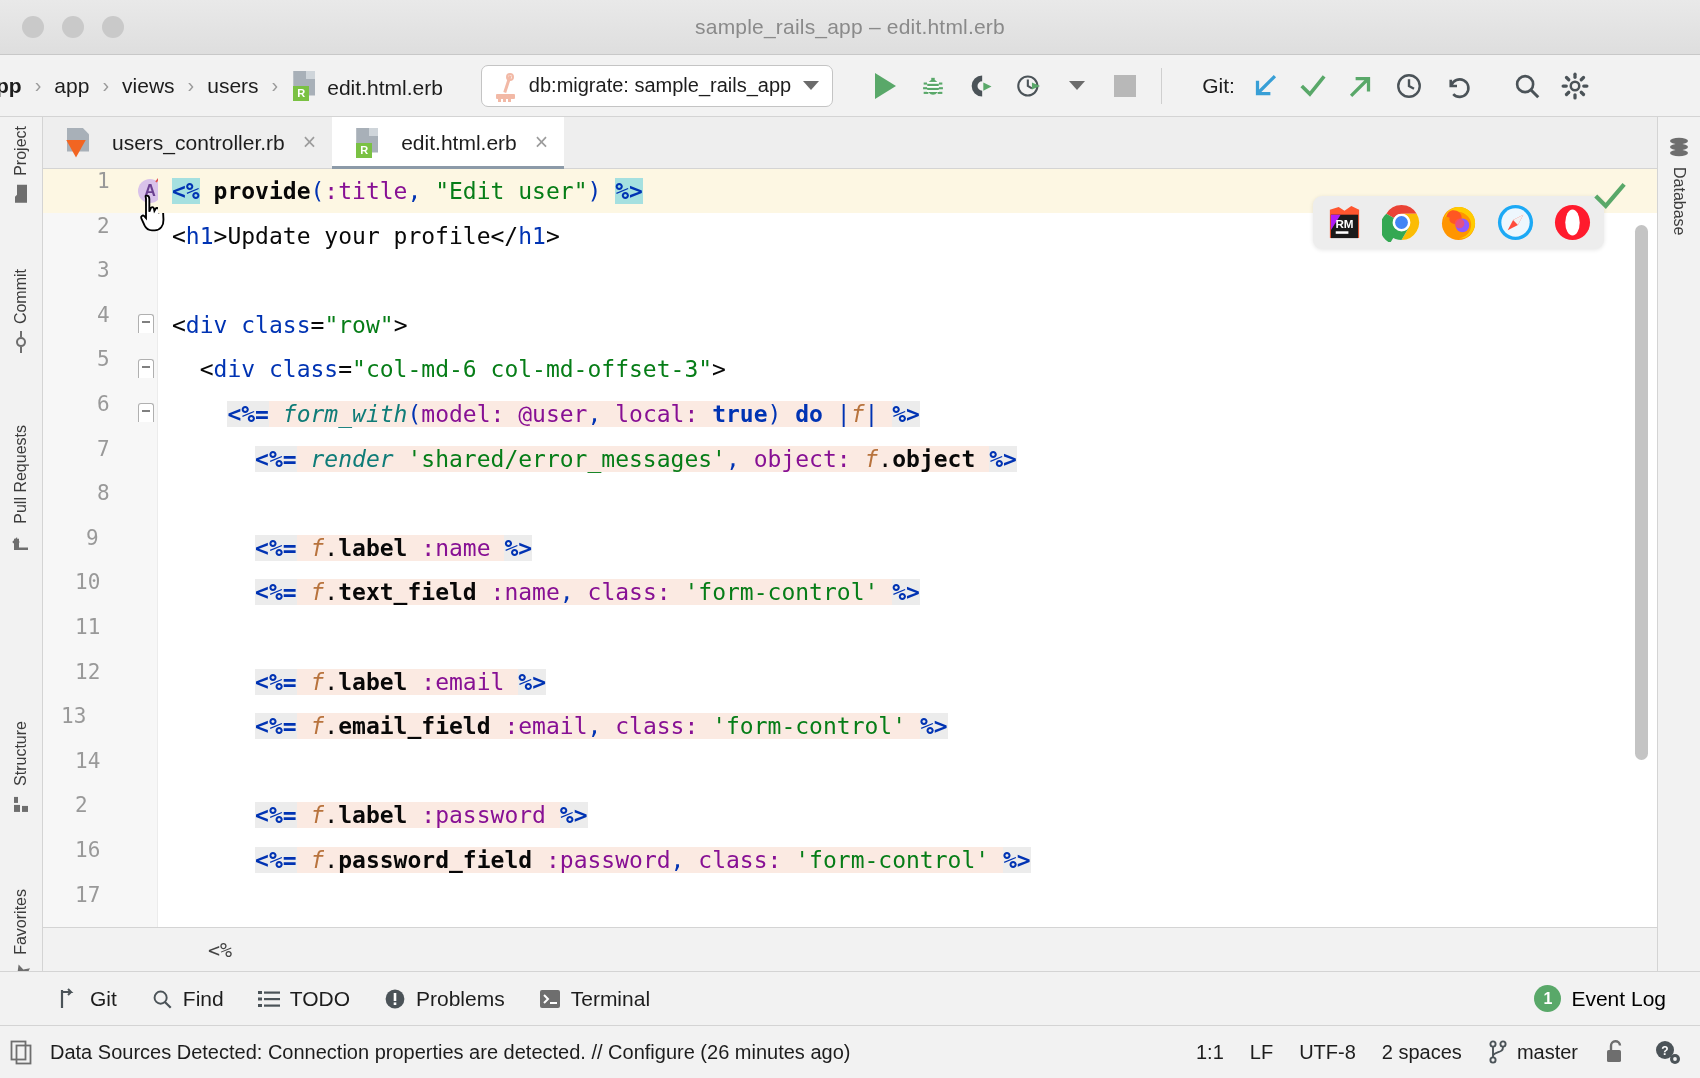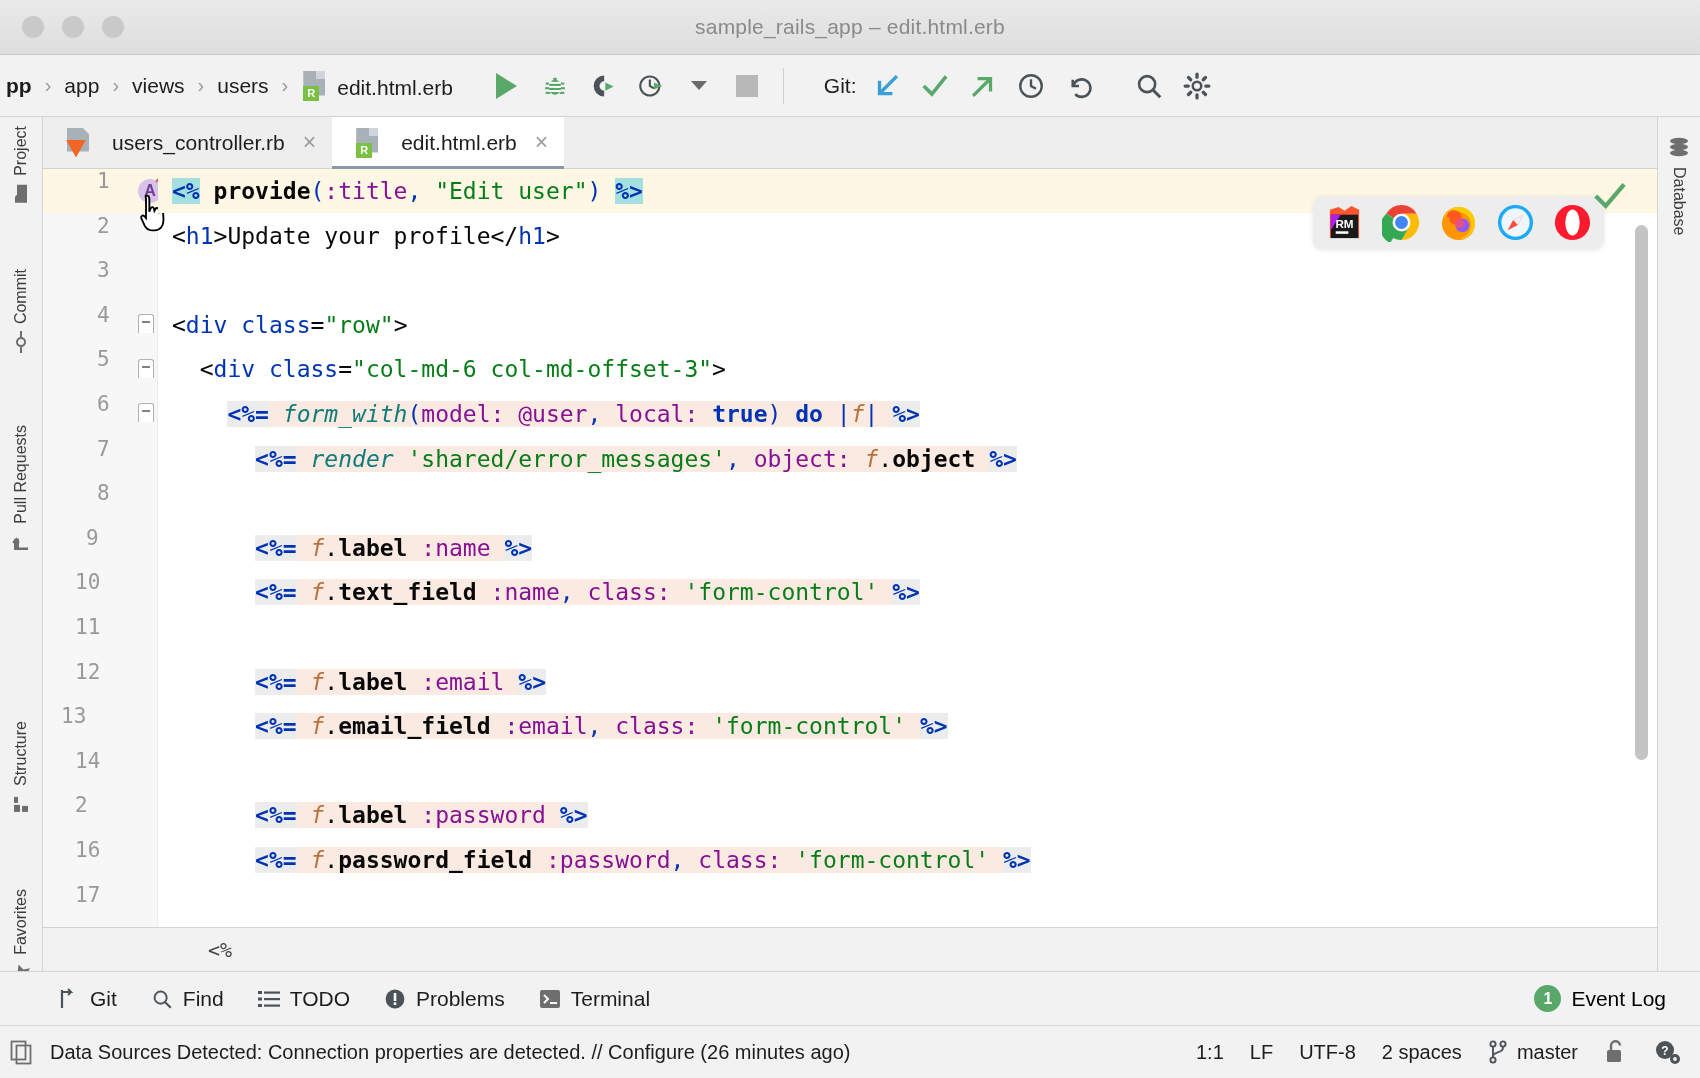--- a/index.html
+++ b/index.html
@@ -21,21 +21,21 @@
   .traffic { display:flex; gap:18px; margin-left:22px; }
   .traffic span { width:22px; height:22px; border-radius:50%; background:#c9c9c9; display:block; }
   .win-title {
     position:absolute; left:0; right:0; text-align:center;
     font-size:21px; color:#8a8a8a; letter-spacing:.2px; pointer-events:none;
   }
 
   
   .navbar {
     height:62px; flex:0 0 62px; display:flex; align-items:center;
-    background:#f2f2f2; border-bottom:1px solid #d4d4d4; padding-left:10px;
+    background:#f2f2f2; border-bottom:1px solid #d4d4d4; padding-left:0px;
   }
   .crumbs { display:flex; align-items:center; font-size:21px; color:#1d1d1d; }
   .crumb { padding:0 2px; white-space:nowrap; }
   .crumb.clip { font-weight:bold; margin-left:-6px; }
   .sep { color:#9a9a9a; font-size:20px; margin:0 11px; }
   .erbicon { display:inline-block; width:26px; height:30px; position:relative; margin-right:10px; vertical-align:-6px; }
   .erbicon .page { position:absolute; left:2px; top:0; width:22px; height:25px; background:#a8b0b8;
      clip-path:polygon(0 0,70% 0,100% 28%,100% 100%,0 100%); }
   .erbicon .fold { position:absolute; left:15px; top:0; width:9px; height:8px; background:#cfd5da; }
   .erbicon .r { position:absolute; left:2px; bottom:0; width:16px; height:15px; background:#7ac143;
@@ -173,20 +173,32 @@
       <span class="sep">›</span>
       <span class="crumb">users</span>
       <span class="sep">›</span>
       <span class="crumb">
         <span class="erbicon">
           <span class="page"></span><span class="fold"></span><span class="r">R</span>
         </span><span>edit.html.erb</span>
       </span>
     </div>
 
+    <div class="runcfg">
+      <span class="rake">
+        <i class="st"></i>
+          <i class="lo"></i>
+          <i class="h"></i>
+          <i class="t1"></i>
+          <i class="t2"></i>
+          <i class="t3"></i>
+      </span>
+      <span>db:migrate: sample_rails_app</span>
+      <span class="caret"></span>
+    </div>
 
     <div class="tbtns">
       <div class="tbtn">
           <span class="tri-run"></span>
         </div>
       <div class="tbtn">
         <svg width="28" height="28" viewBox="0 0 24 24">
           <ellipse cx="12" cy="13" rx="5.2" ry="6.4" fill="#59a869"></ellipse>
           <rect x="10.5" y="5" width="3" height="4" fill="#59a869"></rect>
           <rect x="4" y="9" width="4" height="1.8" fill="#59a869"></rect>

